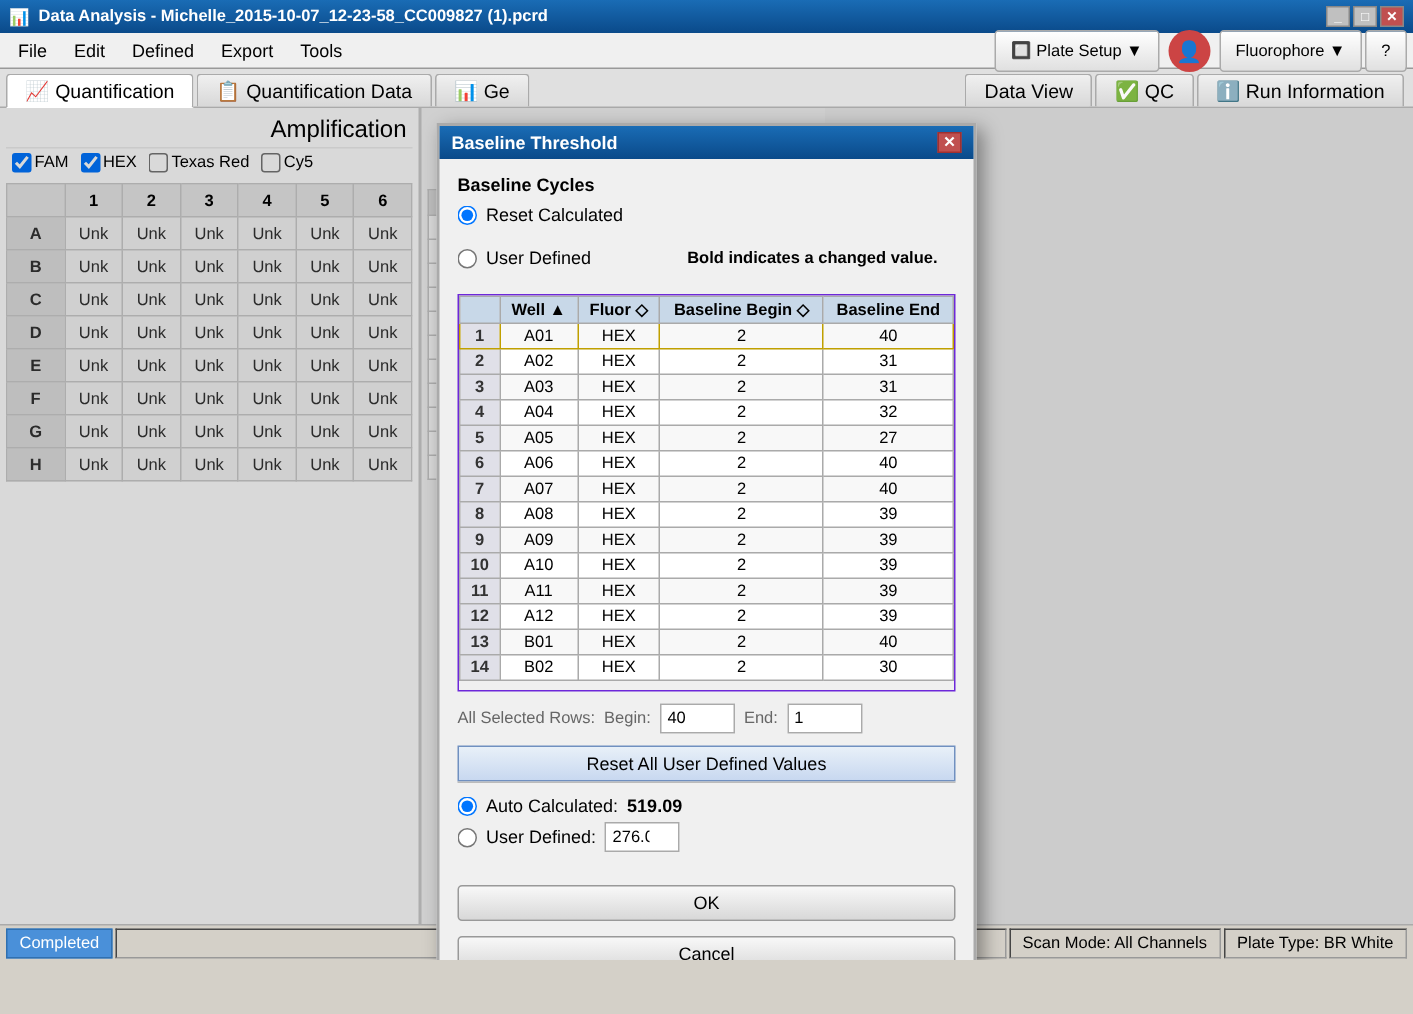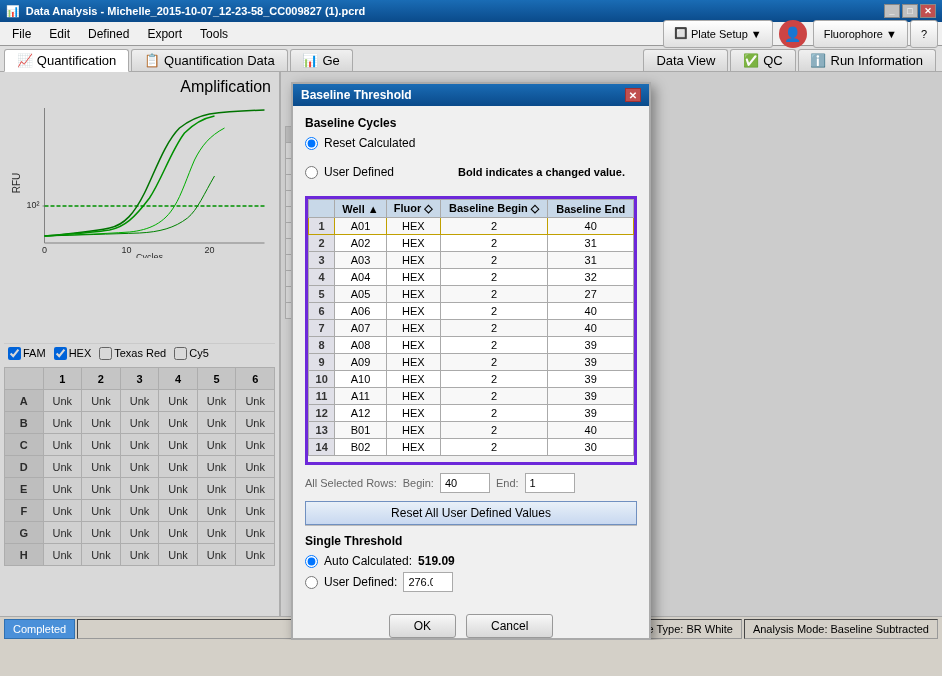--- a/index.html
+++ b/index.html
@@ -263,21 +263,21 @@
       font-weight: bold;
       white-space: nowrap;
     }
     .data-table td { background: white; }
     .data-table tr:nth-child(odd) td { background: #f8f8f8; }
     .data-table .selected-row td { background: #fff0c0; border-color: #c0a000; }
     .row-num { background: #e0e0e8 !important; color: #333; font-weight: bold; }
     .scrollable-table-container {
       max-height: 280px;
       overflow-y: auto;
-      border: 3px solid #6d28d9;
+      border: 1px solid #6d28d9;
       margin-bottom: 6px;
     }
     .all-rows-row {
       display: flex;
       align-items: center;
       gap: 6px;
       font-size: 11px;
       margin-bottom: 6px;
       padding: 2px 0;
       color: #666;
@@ -302,20 +302,21 @@
       margin-bottom: 0;
     }
     .divider { border-top: 1px solid #bbb; margin-bottom: 8px; }
     .single-threshold-header { font-weight: bold; margin-bottom: 6px; font-size: 12px; }
     .threshold-value { font-weight: bold; }
     .modal-footer {
       display: flex;
       justify-content: center;
       gap: 10px;
       padding: 8px 12px 0;
+      flex-direction: column;
     }
     .modal-btn {
       background: linear-gradient(to bottom, #f8f8f8, #d8d8d8);
       border: 1px solid #999;
       padding: 4px 24px;
       cursor: pointer;
       font-size: 12px;
       border-radius: 3px;
     }
 
@@ -381,45 +382,20 @@
   <div class="tab">
     <span>ℹ️</span>
     Run Information
   </div>
 </div>
 
 <div class="main-content">
 
   <div class="chart-area">
     <div class="chart-title">Amplification</div>
-    <div class="chart-container">
-      <svg class="chart" viewBox="0 0 260 160">
-
-        <text x="10" y="85" transform="rotate(-90,10,85)" font-size="10" fill="#333" text-anchor="middle">RFU</text>
-
-        <line x1="35" y1="10" x2="35" y2="145" stroke="#999" stroke-width="1"></line>
-        <line x1="35" y1="145" x2="255" y2="145" stroke="#999" stroke-width="1"></line>
-
-        <text x="30" y="110" font-size="9" fill="#333" text-anchor="end">10²</text>
-        <line x1="33" y1="108" x2="35" y2="108" stroke="#999"></line>
-
-        <text x="35" y="155" font-size="9" fill="#333" text-anchor="middle">0</text>
-        <text x="117" y="155" font-size="9" fill="#333" text-anchor="middle">10</text>
-        <text x="200" y="155" font-size="9" fill="#333" text-anchor="middle">20</text>
-        <text x="140" y="162" font-size="9" fill="#333" text-anchor="middle">Cycles</text>
-
-        <line x1="35" y1="108" x2="255" y2="108" stroke="#00aa00" stroke-width="1.5" stroke-dasharray="4,2"></line>
-
-        <path d="M35,138 C60,136 80,134 100,130 C115,127 125,115 135,95 C145,75 155,45 170,30 C180,22 190,18 200,16 C215,14 230,13 255,12" stroke="#008800" fill="none" stroke-width="1.5"></path>
-        <path d="M35,138 C60,136 80,135 100,132 C115,129 125,120 140,100 C152,82 162,52 175,35 C185,25 195,20 205,18" stroke="#00aa00" fill="none" stroke-width="1.5"></path>
-
-        <path d="M35,138 C60,137 90,136 120,134 C140,132 155,125 165,108 C172,97 178,78 185,62 C192,48 200,38 215,30" stroke="#00cc00" fill="none" stroke-width="1"></path>
-        <path d="M35,138 C70,137 100,136 130,135 C150,134 165,130 178,120 C188,112 195,95 205,78" stroke="#009900" fill="none" stroke-width="1"></path>
-      </svg>
-    </div>
     <div class="chart-checkboxes">
       <div class="checkbox-item">
         <input type="checkbox" checked="" style="">
         <span>FAM</span>
       </div>
       <div class="checkbox-item">
         <input type="checkbox" checked="" style="">
         <span>HEX</span>
       </div>
       <div class="checkbox-item">
@@ -767,21 +743,20 @@
           <span>Begin:</span>
           <input class="spin-input" type="number" value="40" style="">
           <span>End:</span>
           <input class="spin-input" type="number" value="1" style="">
         </div>
 
         <button class="reset-btn">Reset All User Defined Values</button>
 
         <div class="divider"></div>
 
-        <div class="single-threshold-header">Single Threshold</div>
 
         <div class="radio-row">
           <input type="radio" name="threshold" checked="" style="">
           <span>Auto Calculated:</span>
           <span class="threshold-value">519.09</span>
         </div>
         <div class="radio-row">
           <input type="radio" name="threshold" style="">
           <span>User Defined:</span>
           <input class="spin-input" type="number" value="276.05" style="">
@@ -794,14 +769,13 @@
       </div>
     </div>
   </div>
 </div>
 
 <div class="status-bar">
   <div class="status-segment status-completed">Completed</div>
   <div class="status-segment" style="flex:1;"></div>
   <div class="status-segment">Scan Mode: All Channels</div>
   <div class="status-segment">Plate Type: BR White</div>
-  <div class="status-segment">Analysis Mode: Baseline Subtracted</div>
 </div>
 
 </body></html>

